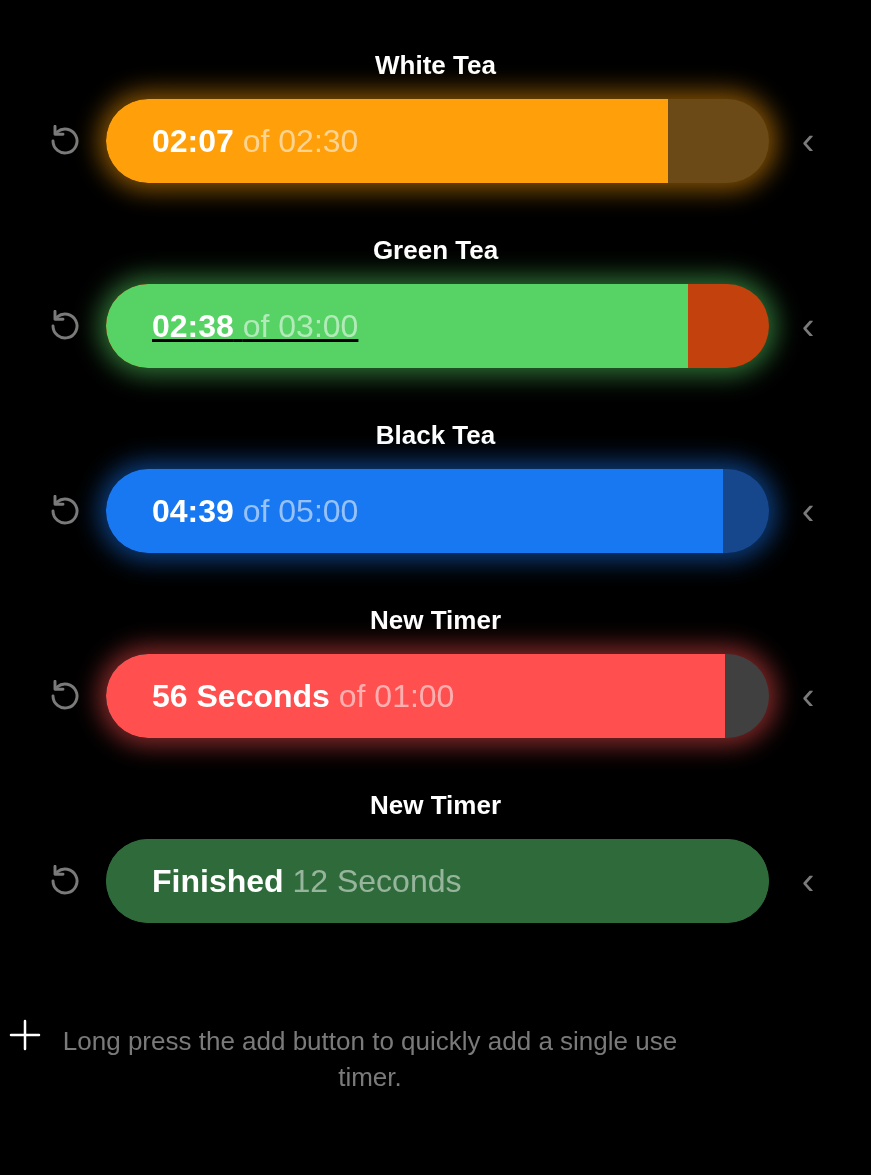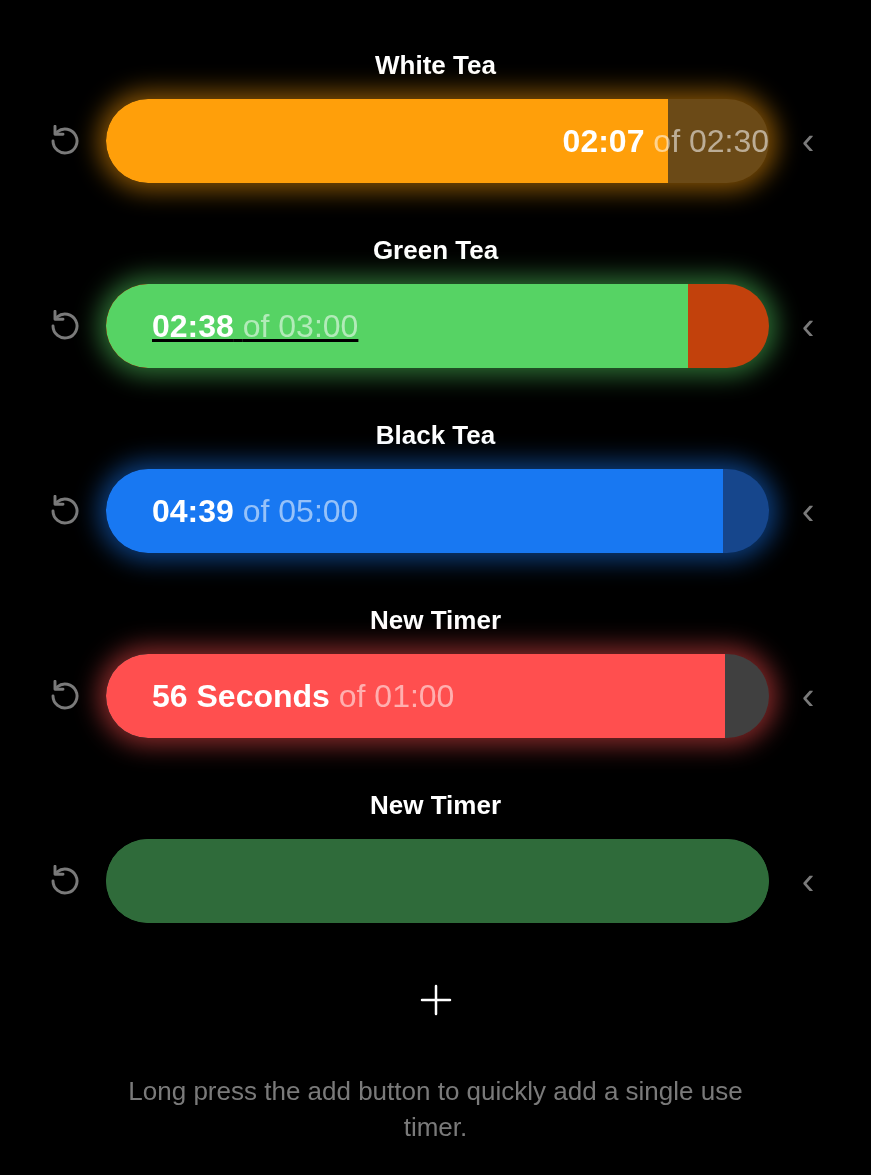--- a/index.html
+++ b/index.html
@@ -68,21 +68,21 @@
     .time-primary {
       color: #fff;
       font-weight: 700;
     }
     .time-secondary {
       font-weight: 400;
     }
     .add-section {
       margin-top: 10px;
       display: flex;
-      flex-direction: column;
+      flex-direction: row;
       align-items: center;
     }
     .plus-icon {
       color: #fff;
       font-size: 48px;
       font-weight: 300;
       cursor: pointer;
       width: 50px;
       height: 50px;
       display: flex;
@@ -130,21 +130,21 @@
       <div class="timer-title">White Tea</div>
       <div class="timer-controls">
         <div class="restart-icon">
           <svg width="32" height="32" viewBox="0 0 24 24" fill="none" stroke="#7a7a7a" stroke-width="2.2" stroke-linecap="round" stroke-linejoin="round">
     <path d="M3 12a9 9 0 1 0 3.2-6.9"></path>
     <polyline points="4 2 4 8 10 8" transform="translate(0.5,-1)"></polyline>
   </svg>
         </div>
         <div class="glow-wrapper">
           <div class="glow" style="background: rgb(255, 159, 10);"></div>
-          <div class="pill-inner" style="background: rgb(107, 74, 23); justify-content: flex-end;">
+          <div class="pill-inner" style="background: rgb(107, 74, 23);">
             <div class="pill-fill" style="background: rgb(255, 159, 10); width: 84.7%;"></div>
             <div class="pill-text"><span class="time-primary">02:07</span> <span class="time-secondary" style="color: rgba(255, 255, 255, 0.55);">of 02:30</span></div>
           </div>
         </div>
         <div class="chevron-icon">‹</div>
       </div>
     </div>
     <div class="timer-row">
       <div class="timer-title">Green Tea</div>
       <div class="timer-controls">
@@ -207,20 +207,21 @@
       <div class="timer-controls">
         <div class="restart-icon">
           <svg width="32" height="32" viewBox="0 0 24 24" fill="none" stroke="#7a7a7a" stroke-width="2.2" stroke-linecap="round" stroke-linejoin="round">
     <path d="M3 12a9 9 0 1 0 3.2-6.9"></path>
     <polyline points="4 2 4 8 10 8" transform="translate(0.5,-1)"></polyline>
   </svg>
         </div>
         <div class="glow-wrapper">
           <div class="pill-inner" style="background: rgb(47, 107, 58);">
             <div class="pill-fill" style="background: rgb(47, 107, 58); width: 100%; border-top-right-radius: 42px; border-bottom-right-radius: 42px;"></div>
+            <div class="pill-text"><span class="time-primary">Finished</span> <span class="time-secondary" style="color: rgba(255, 255, 255, 0.5);">12 Seconds</span></div>
           </div>
         </div>
         <div class="chevron-icon">‹</div>
       </div>
     </div>
   </div>
 
 <div class="add-section">
   <div class="plus-icon">
     <svg width="36" height="36" viewBox="0 0 36 36" stroke="#fff" stroke-width="2.5" stroke-linecap="round">

